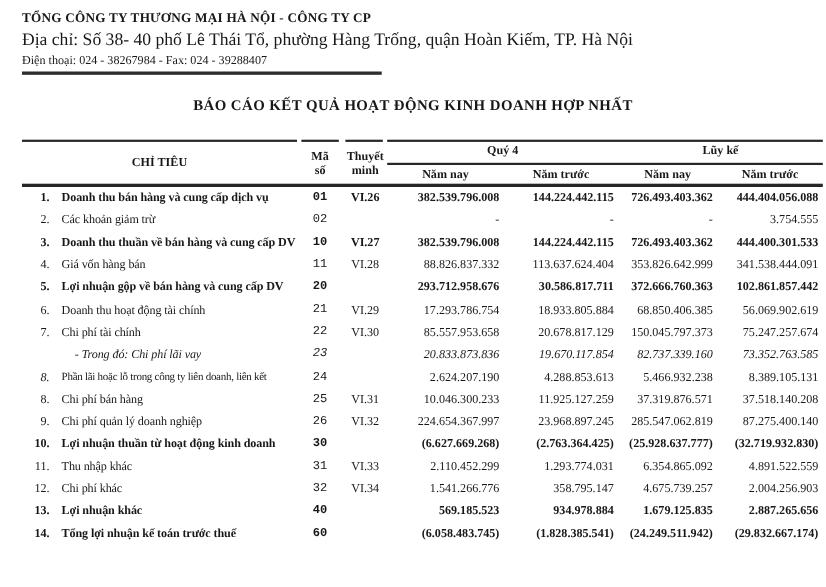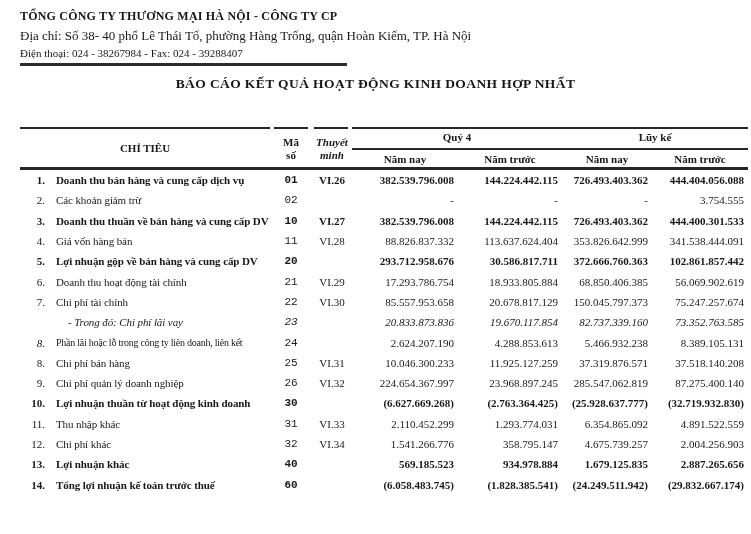--- a/index.html
+++ b/index.html
@@ -8,48 +8,48 @@
     font-family:"Liberation Serif","DejaVu Serif",serif;
     color:#181818;
     position:relative;
     overflow:hidden;
   }
   .page { position:relative; width:751px; height:534px; background:#fff;padding-left:15px; }
 
   
   .letterhead { position:absolute; left:20px; top:9px; }
   .company-name { font-weight:bold; font-size:12px; letter-spacing:.2px; white-space:nowrap; }
-  .company-address { font-size:13px; margin-top:4px; white-space:nowrap; }
+  .company-address { font-size:16px; margin-top:4px; white-space:nowrap; }
   .company-phone { font-size:11px; margin-top:3px; white-space:nowrap; }
   .letterhead-rule { width:327px; height:2.5px; background:#2c2c2c; margin-top:4px; }
 
   
   .report-title {
-    position:absolute; top:76px; left:0; width:751px;
+    position:absolute; top:88px; left:0; width:751px;
     text-align:center; font-weight:bold; font-size:13.5px; letter-spacing:.4px;
   }
   .report-period {
     position:absolute; top:101px; left:0; width:751px;
     text-align:center; font-weight:bold; font-style:italic; font-size:11.5px;
   }
 
   
   .fintable { position:absolute; left:20px; top:127px; width:728px; }
 
   .thead {
     position:relative; height:43px;
     display:grid;
     grid-template-columns:250px 42px 40px 106px 104px 90px 96px;
     grid-template-rows:21px 22px;
     font-weight:bold; font-size:11px;
   }
   .hcell { display:flex; align-items:center; justify-content:center; text-align:center; line-height:1.1; }
   .h-criteria { grid-column:1; grid-row:1/3; }
   .h-code     { grid-column:2; grid-row:1/3; flex-direction:column; }
-  .h-note     { grid-column:3; grid-row:1/3; flex-direction:column;font-style:italic; }
+  .h-note     { grid-column:3; grid-row:1/3; flex-direction:column; }
   .h-q4       { grid-column:4/6; grid-row:1; }
   .h-acc      { grid-column:6/8; grid-row:1; }
   .h-sub-1 { grid-column:4; grid-row:2; }
   .h-sub-2 { grid-column:5; grid-row:2; }
   .h-sub-3 { grid-column:6; grid-row:2; }
   .h-sub-4 { grid-column:7; grid-row:2; }
 
   .rule { position:absolute; background:#262626; }
   .rule-top-1 { left:0;   top:0; width:250px; height:2px; }
   .rule-top-2 { left:254px; top:0; width:34px; height:2px; }

